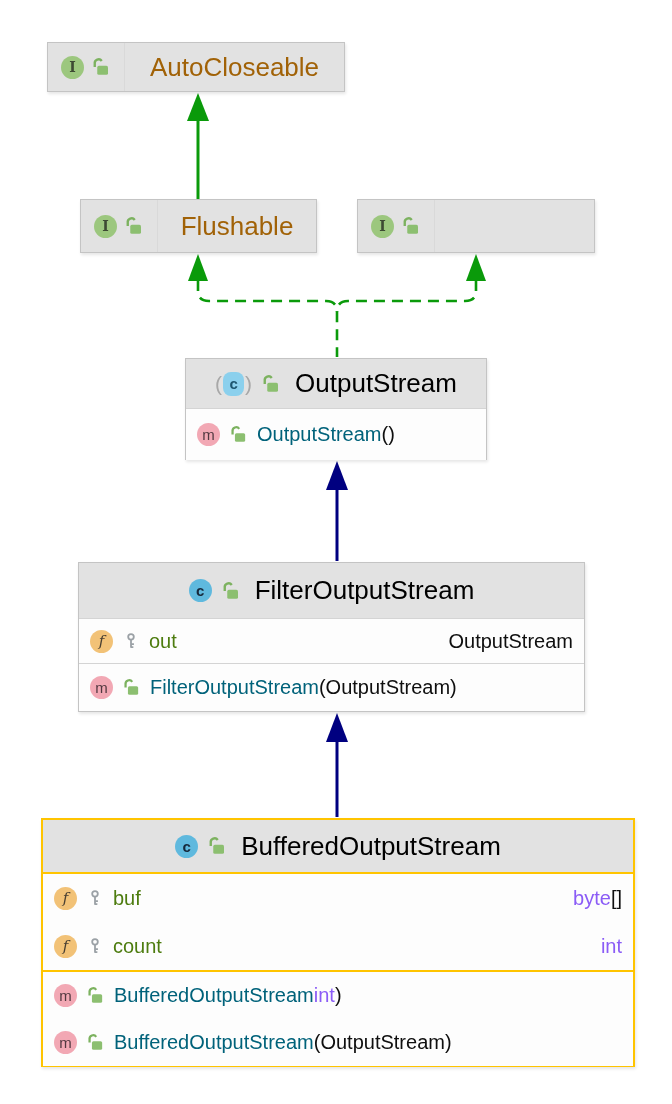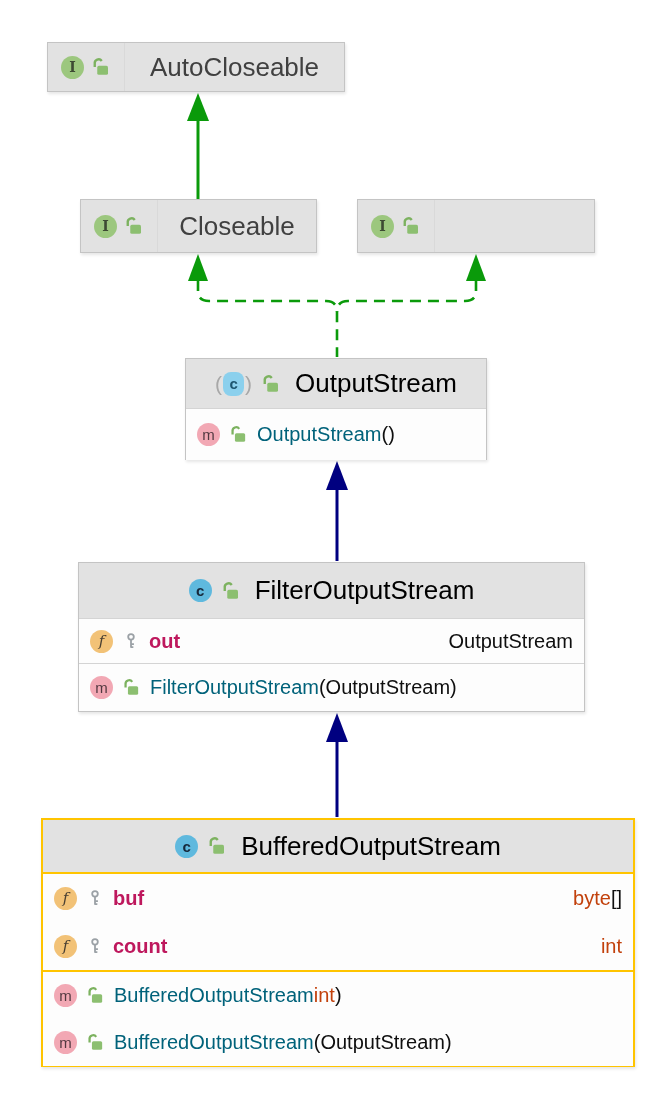--- a/index.html
+++ b/index.html
@@ -12,43 +12,43 @@
     position:absolute;box-sizing:border-box;background:#FCFCFC;
     border:1px solid #C4C4C4;box-shadow:1px 2px 3px rgba(0,0,0,.10);
   }
   .node.selected{border:2px solid #FFC400;}
   .hdr{background:#E2E2E2;display:flex;align-items:center;}
   .hdr.center{justify-content:center;gap:9px;}
   .icell{
     width:76px;align-self:stretch;display:flex;align-items:center;
     justify-content:center;gap:7px;border-right:1px solid #D9D9D9;
   }
-  .ttl{flex:1;text-align:center;font-size:26px;color:#404040;}
+  .ttl{flex:1;text-align:center;font-size:26px;color:#a16207;}
   .ttl2{font-size:26px;color:#000;margin-left:5px;white-space:nowrap;}
   .badge{
     width:23px;height:23px;border-radius:50%;flex:0 0 auto;
     display:flex;align-items:center;justify-content:center;
     font-size:15px;line-height:1;
   }
   .iface-b{background:#9CC77E;color:#3D4A33;font-family:"DejaVu Serif",serif;font-weight:bold;font-size:14px;}
   .class-b{background:#5FB9DE;color:#16293C;font-weight:bold;}
   .abs-b{background:#8BD0ED;color:#1E5670;font-weight:bold;width:21px;height:24px;border-radius:8px;}
   .field-b{background:#F2C277;color:#4A4032;font-style:italic;font-family:"DejaVu Serif",serif;}
   .method-b{background:#F2A8B4;color:#523840;}
   .abswrap{display:flex;align-items:center;gap:1px;flex:0 0 auto;}
   .paren{color:#A8A8A8;font-size:21px;font-weight:400;line-height:1;}
   .row{
     display:flex;align-items:center;background:#FDFDFD;
     padding:0 11px;gap:9px;font-size:20px;color:#0F0F0F;white-space:nowrap;
   }
   .sep{border-top:1px solid #D4D4D4;}
   .sep-gold{border-top:2px solid #FFC400;}
-  .fname{color:#be185d;font-weight:bold;}
+  .fname{color:#4d7c0f;}
   .mname{color:#00627A;}
-  .kw{color:#c2410c;}
+  .kw{color:#8b5cf6;}
   .plain{color:#0F0F0F;}
   .right{margin-left:auto;}
   .sigline{display:flex;align-items:center;gap:0;}
   .ic{flex:0 0 auto;display:block;}
 </style>
 </head>
 <body>
 
 <svg class="edges" width="672" height="1104">
   <g>
@@ -88,21 +88,21 @@
 
 <div class="node" style="left:80px;top:199px;width:237px;height:54px">
   <div class="hdr" style="height:100%">
     <div class="icell">
       <span class="badge iface-b">I</span>
       <svg class="ic" width="20" height="20" viewBox="0 0 16 16">
         <path d="M3 8 V5.4 A3.1 3.1 0 0 1 8.6 3.2" fill="none" stroke="#7CB25F" stroke-width="1.9"></path>
         <rect x="5" y="7" width="8.6" height="7.2" rx="1.3" fill="#8CBF70"></rect>
       </svg>
     </div>
-    <div class="ttl">Closeable</div>
+    <div class="ttl">Flushable</div>
   </div>
 </div>
 
 <div class="node" style="left:357px;top:199px;width:238px;height:54px">
   <div class="hdr" style="height:100%">
     <div class="icell">
       <span class="badge iface-b">I</span>
       <svg class="ic" width="20" height="20" viewBox="0 0 16 16">
         <path d="M3 8 V5.4 A3.1 3.1 0 0 1 8.6 3.2" fill="none" stroke="#7CB25F" stroke-width="1.9"></path>
         <rect x="5" y="7" width="8.6" height="7.2" rx="1.3" fill="#8CBF70"></rect>

